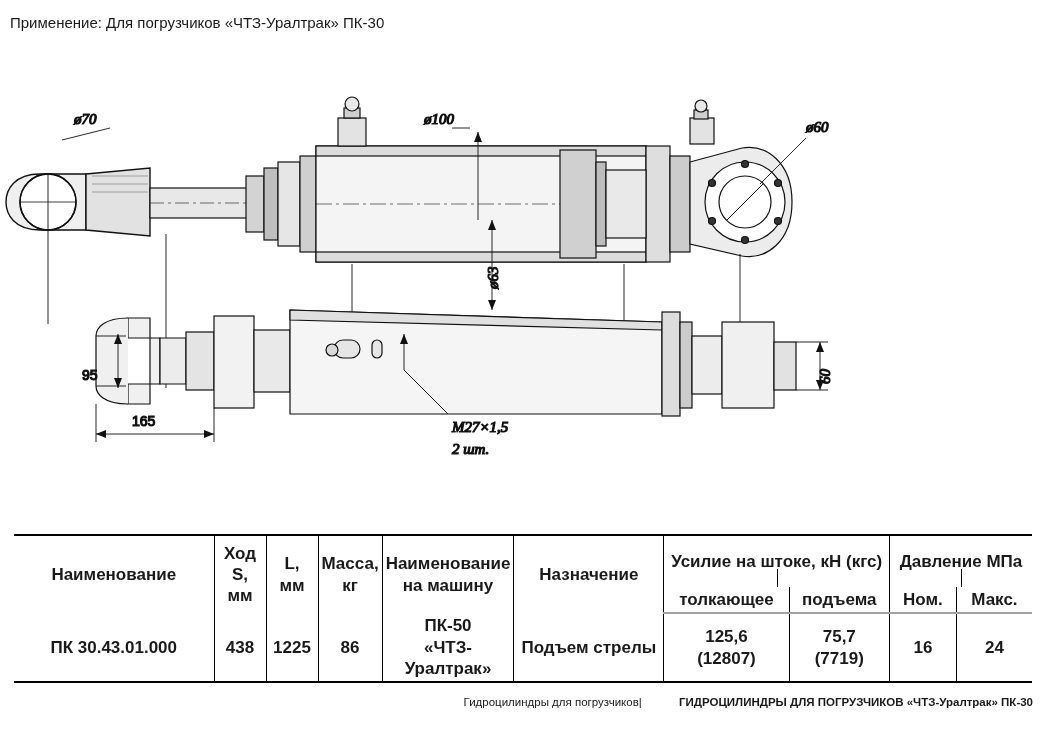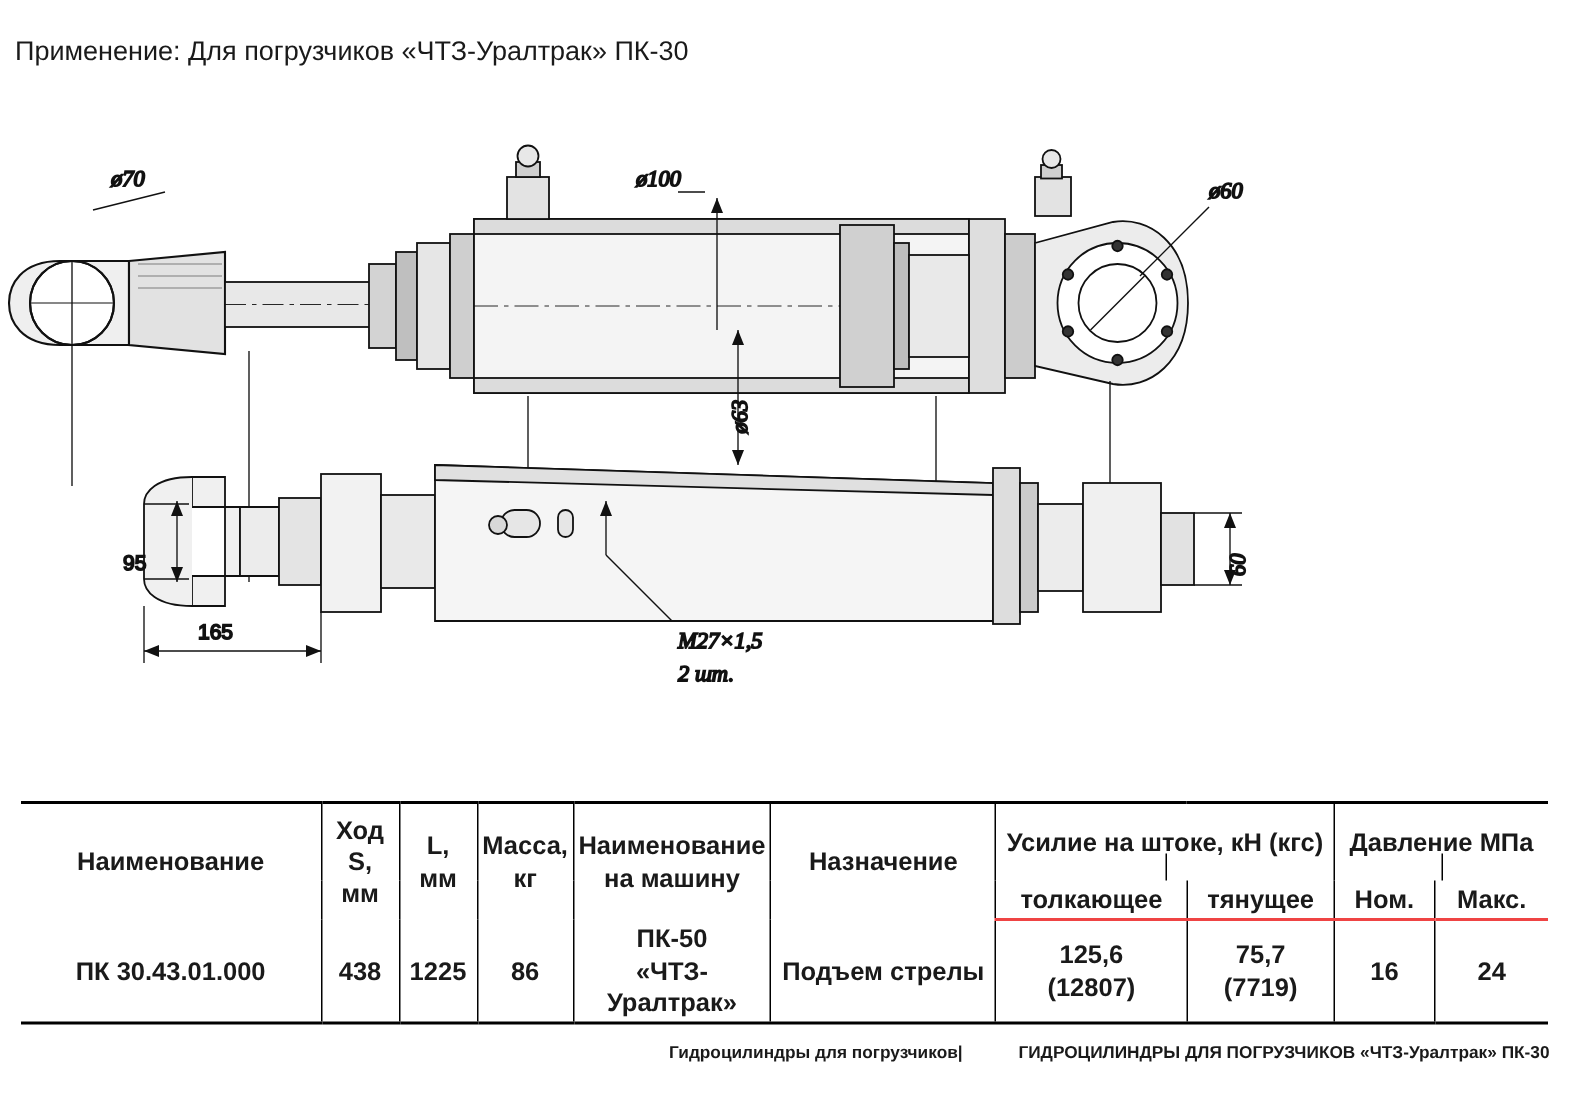--- a/index.html
+++ b/index.html
@@ -24,22 +24,22 @@
   .title {
     font-size: 21px;
     font-weight: 400;
     letter-spacing: 0.2px;
     white-space: nowrap;
   }
   .title .code {
     font-weight: bold;
   }
   .subtitle {
-    margin-top: 12px;
-    font-size: 18px;
+    margin-top: 2px;
+    font-size: 15px;
     font-weight: 400;
   }
 
   
   .drawing {
     position: absolute;
     left: 0;
     top: 84px;
     width: 1047px;
     height: 430px;
@@ -65,21 +65,21 @@
     line-height: 1.25;
   }
   .spec-table thead tr.main th {
     font-weight: bold;
     height: 52px;
     border-top: 2px solid #000;
   }
   .spec-table thead tr.sub th {
     font-weight: bold;
     height: 18px;
-    border-bottom: 2px solid #ef4444;
+    border-bottom: 2px solid #a3a3a3;
   }
   .spec-table th.edge-l, .spec-table td.edge-l { border-left: none; }
   .spec-table th.edge-r, .spec-table td.edge-r { border-right: none; }
   .spec-table tbody td {
     height: 46px;
     font-weight: bold;
     border-bottom: 2px solid #000;
   }
   .spec-table tbody td.name {
     font-weight: bold;
@@ -96,21 +96,21 @@
   }
 
   
   .footer {
     position: absolute;
     right: 14px;
     bottom: 28px;
     font-size: 11.5px;
     white-space: nowrap;
   }
-  .footer .small { font-weight: bold; }
+  .footer .small { font-weight: normal; }
   .footer .strong { font-weight: bold; margin-left: 34px; }
 
   
   text { font-family: "Liberation Sans", sans-serif; }
   .dim { font-size: 14px; fill: #111; }
   .dim-it { font-size: 15px; fill: #111; font-style: italic; font-family: "Liberation Serif", serif; }
 </style>
 </head>
 <body>
 
@@ -304,21 +304,21 @@
         <span class="grp-top">Усилие на штоке, кН (кгс)</span>
       <span class="grp-divline"></span>
         </th>
       <th colspan="2" style="width:120px;" class="grp edge-r">
         <span class="grp-top">Давление МПа</span>
       <span class="grp-divline"></span>
         </th>
     </tr>
     <tr class="sub">
       <th>толкающее</th>
-      <th>тянущее</th>
+      <th>подъема</th>
       <th>Ном.</th>
       <th class="edge-r">Макс.</th>
     </tr>
   </thead>
   <tbody>
     <tr>
       <td class="edge-l name">ПК 30.43.01.000</td>
       <td>438</td>
       <td>1225</td>
       <td>86</td>

